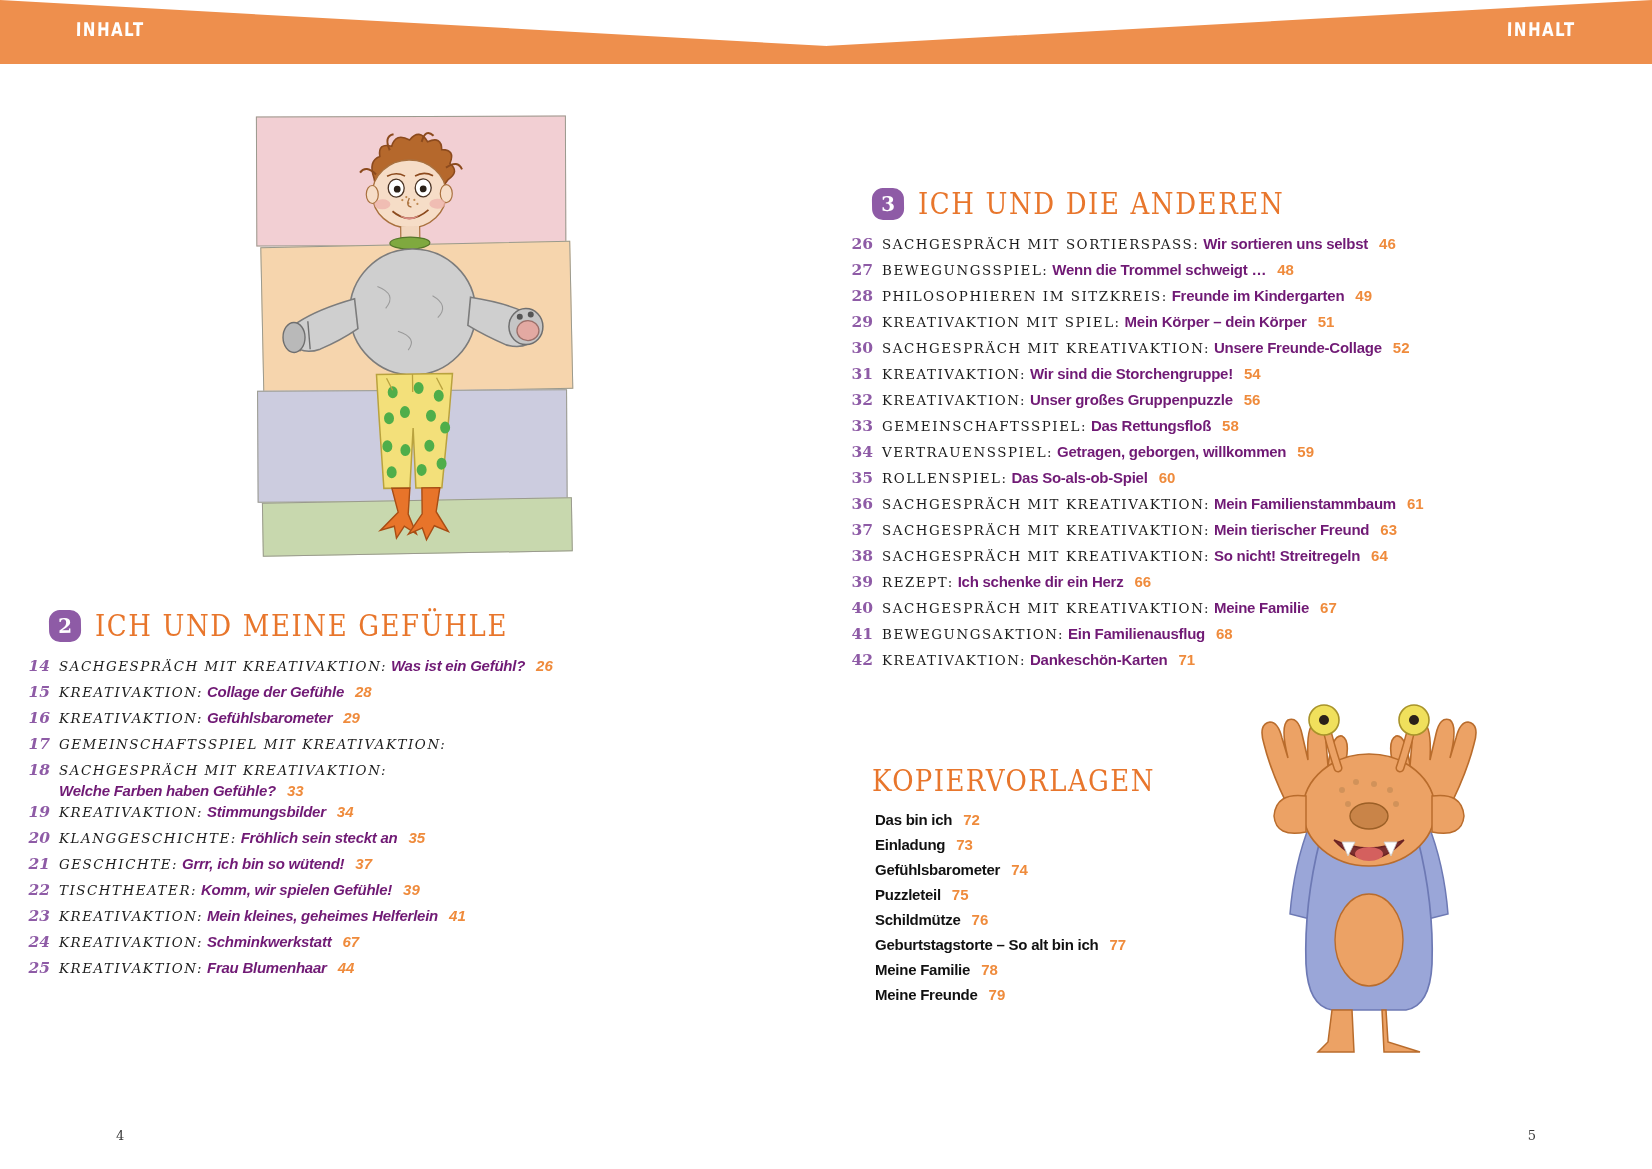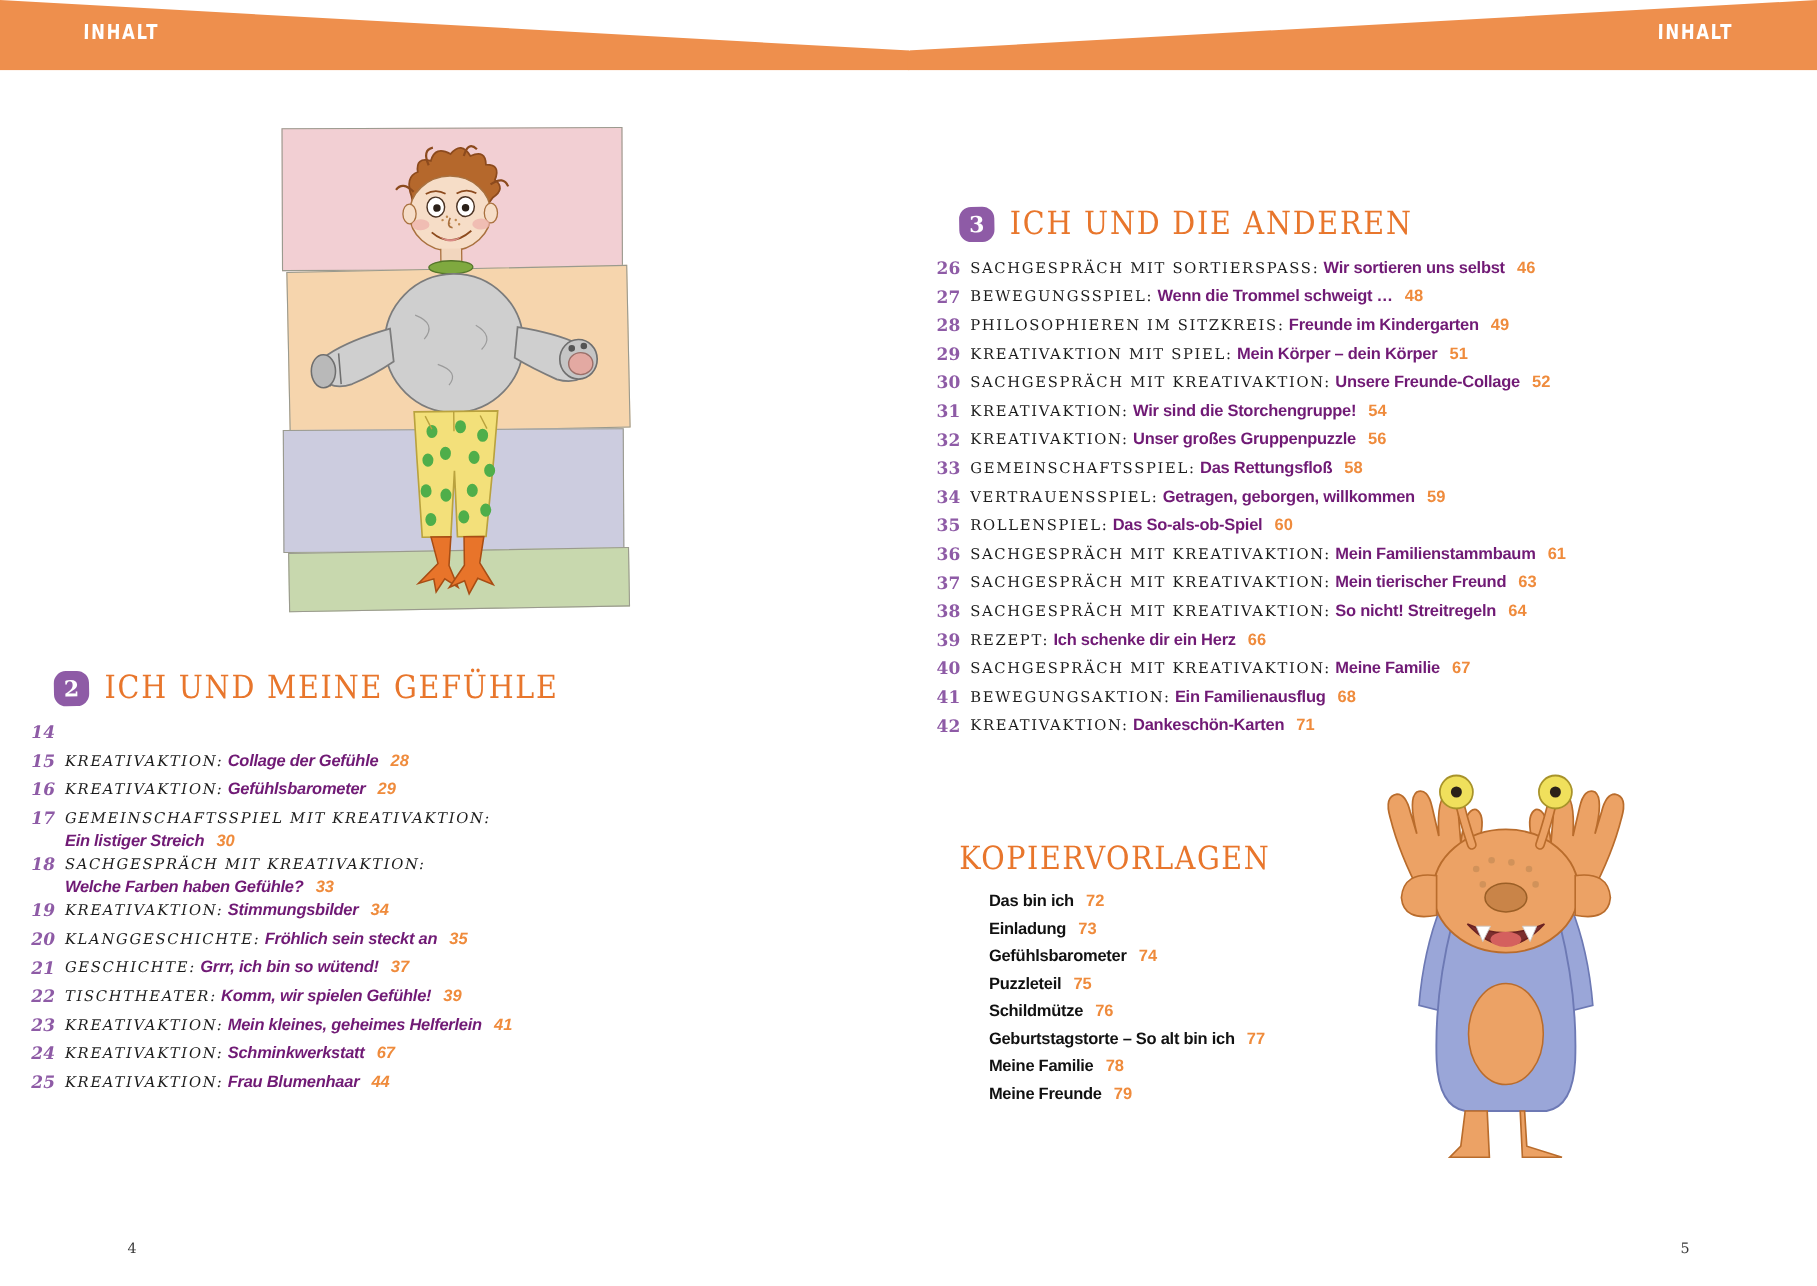--- a/index.html
+++ b/index.html
@@ -131,21 +131,21 @@
     color:#ef8b3c;
     margin-left:11px;
   }
   .toc-secondline{
     display:block;
     margin-top:5px;
     margin-bottom:2px;
   }
 
   
-  #kopier-list{position:absolute;left:49px;top:748px;margin-left:24px;}
+  #kopier-list{position:absolute;left:49px;top:748px;}
   .kop-row{
     margin-bottom:9px;
     line-height:1.0;
     white-space:nowrap;
   }
   .kop-name{
     font-family:"Liberation Sans", sans-serif;
     font-weight:700;font-size:15px;color:#111111;
     letter-spacing:-0.25px;
   }
@@ -266,32 +266,33 @@
   </div>
 
   <div class="section-head" style="left:49px;top:546px;">
     <div class="sec-badge">2</div>
     <div class="sec-title">ICH UND MEINE GEFÜHLE</div>
   </div>
 
   <div class="toc" id="toc-left" style="left:20px;top:594px;width:790px;font-style:italic;">
       <div class="toc-row">
         <span class="toc-num">14</span>
+        <span class="toc-body"><span class="toc-cat">SACHGESPRÄCH MIT KREATIVAKTION:</span><span><span class="toc-name"> Was ist ein Gefühl?</span><span class="toc-page">26</span></span></span>
       </div>
       <div class="toc-row">
         <span class="toc-num">15</span>
         <span class="toc-body"><span class="toc-cat">KREATIVAKTION:</span><span><span class="toc-name"> Collage der Gefühle</span><span class="toc-page">28</span></span></span>
       </div>
       <div class="toc-row">
         <span class="toc-num">16</span>
         <span class="toc-body"><span class="toc-cat">KREATIVAKTION:</span><span><span class="toc-name"> Gefühlsbarometer</span><span class="toc-page">29</span></span></span>
       </div>
       <div class="toc-row">
         <span class="toc-num">17</span>
-        <span class="toc-body"><span class="toc-cat">GEMEINSCHAFTSSPIEL MIT KREATIVAKTION:</span><span class="toc-secondline"><span class="toc-name">Ein listiger Streich</span><span class="toc-page">30</span></span></span>
+        <span class="toc-body"><span class="toc-cat">GEMEINSCHAFTSSPIEL MIT KREATIVAKTION:</span></span>
       </div>
       <div class="toc-row">
         <span class="toc-num">18</span>
         <span class="toc-body"><span class="toc-cat">SACHGESPRÄCH MIT KREATIVAKTION:</span><span class="toc-secondline"><span class="toc-name">Welche Farben haben Gefühle?</span><span class="toc-page">33</span></span></span>
       </div>
       <div class="toc-row">
         <span class="toc-num">19</span>
         <span class="toc-body"><span class="toc-cat">KREATIVAKTION:</span><span><span class="toc-name"> Stimmungsbilder</span><span class="toc-page">34</span></span></span>
       </div>
       <div class="toc-row">

